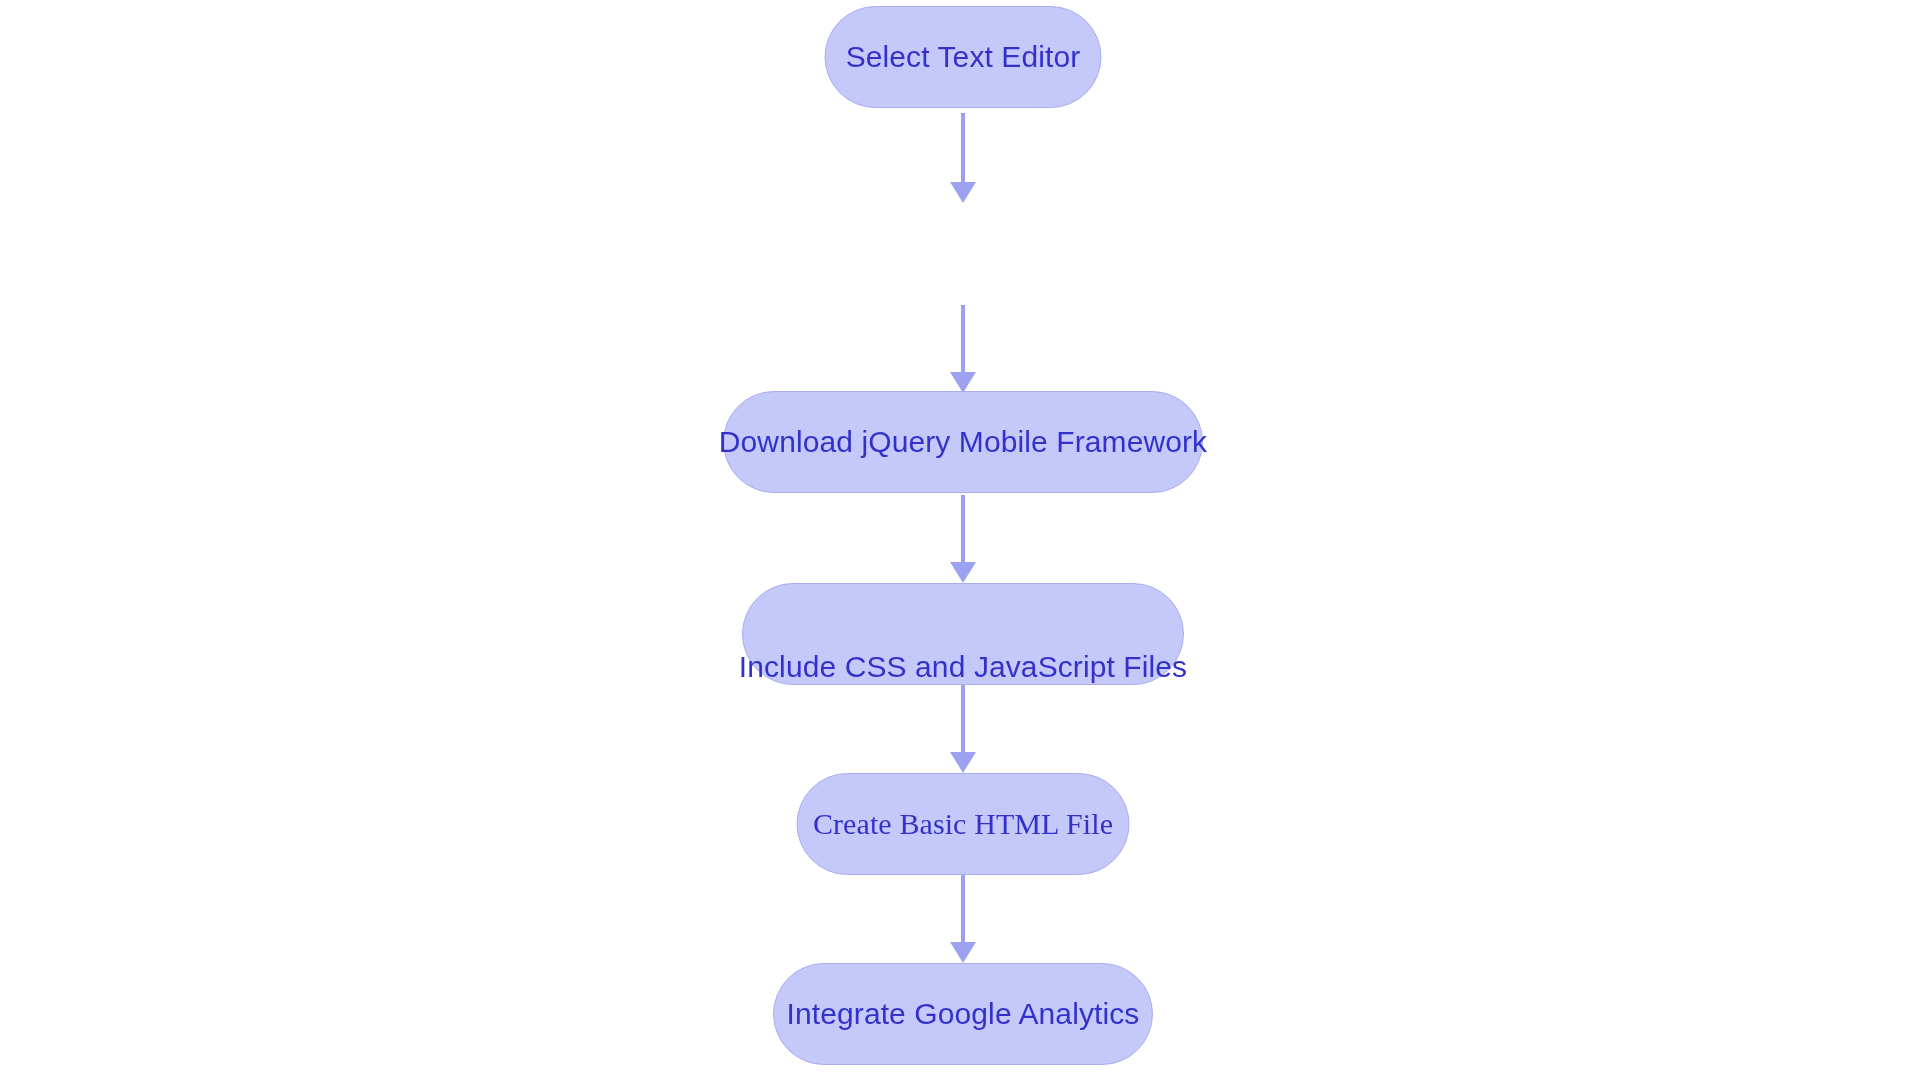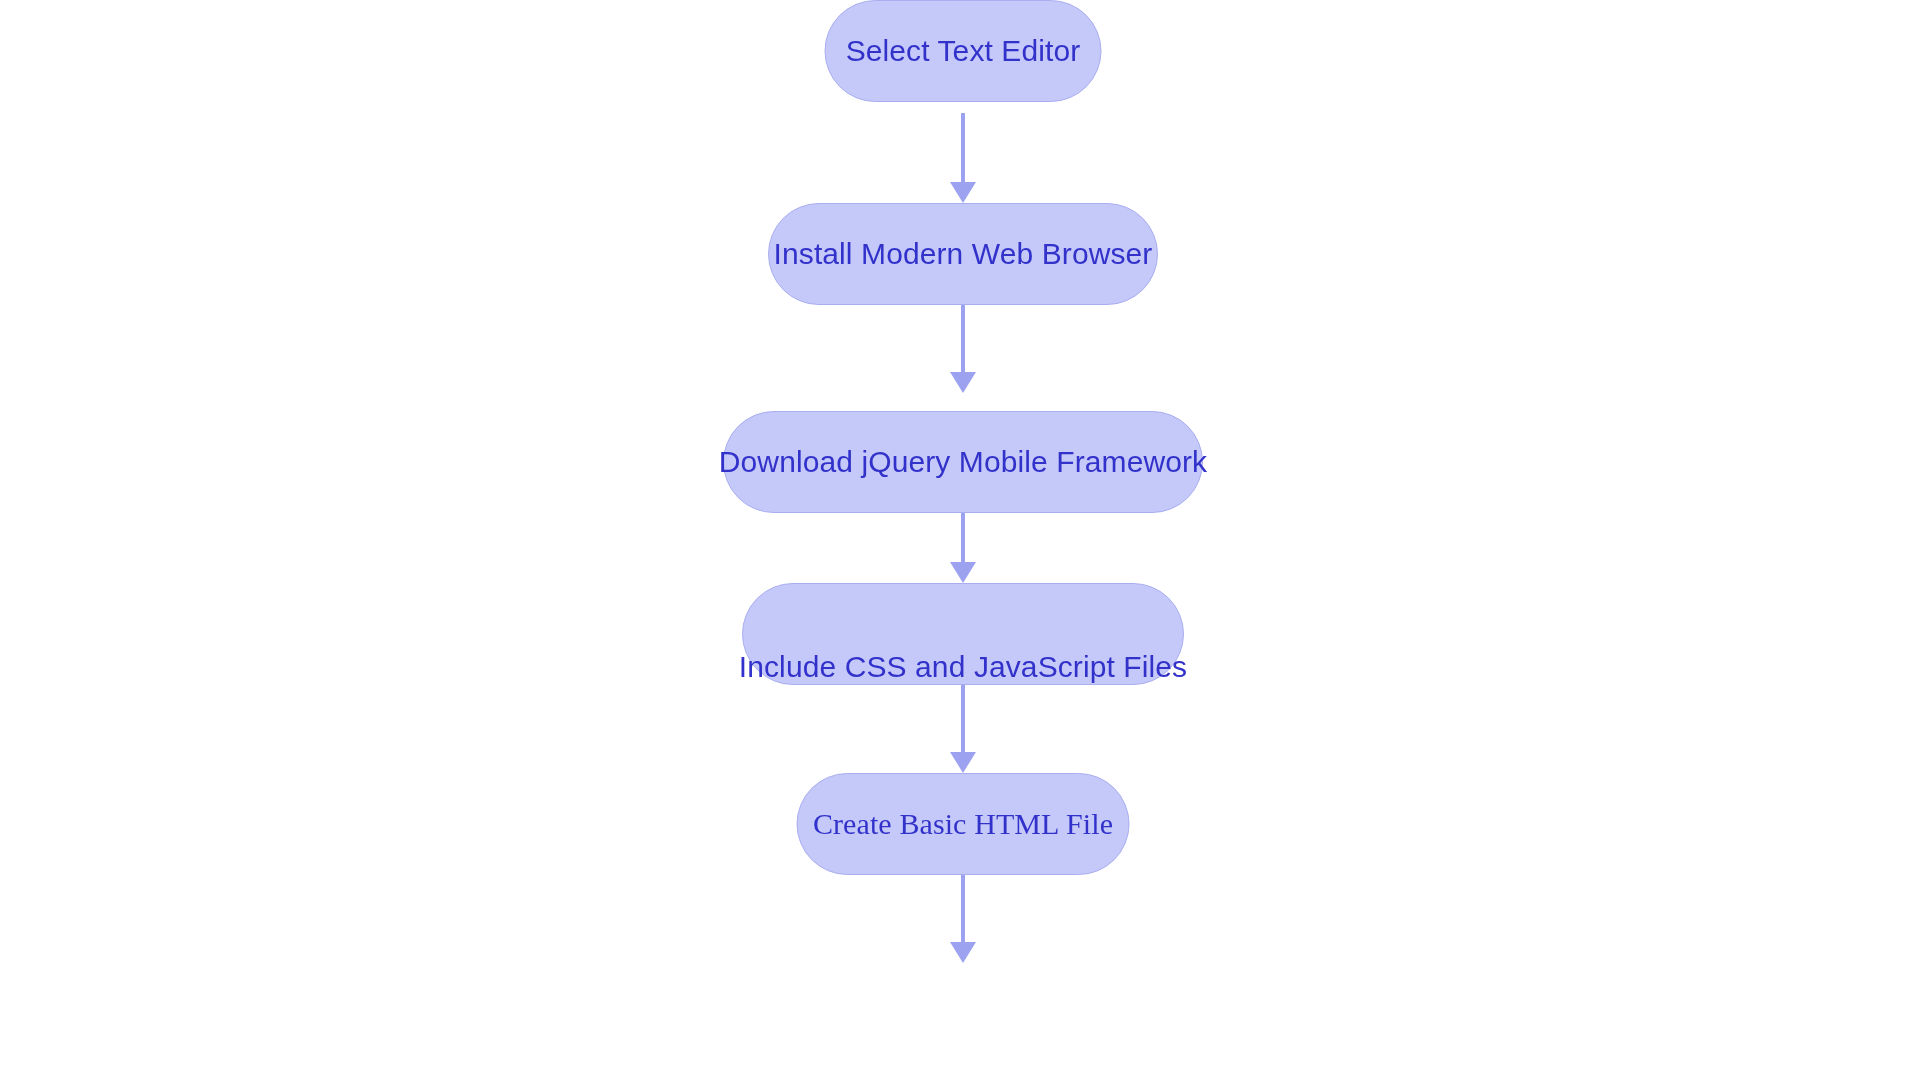--- a/index.html
+++ b/index.html
@@ -80,28 +80,28 @@
       <div class="connector-head"></div>
     </div>
     <div class="flow-connector" style="left: 963px; top: 685px; height: 88px;">
       <div class="connector-line"></div>
       <div class="connector-head"></div>
     </div>
     <div class="flow-connector" style="left: 963px; top: 875px; height: 88px;">
       <div class="connector-line"></div>
       <div class="connector-head"></div>
     </div>
-    <div class="flow-node" style="left: 963px; top: 0; width: 277px;">
+    <div class="flow-node" style="left: 963px; top: 6px; width: 277px;">
       <span>Select Text Editor</span>
     </div>
-    <div class="flow-node" style="left: 963px; top: 203px; width: 390px;">
-      <span>Install Modern Web Browser</span>
-    </div>
-    <div class="flow-node" style="left: 963px; top: 411px; width: 480px;">
+    <div class="flow-node" style="left: 963px; top: 391px; width: 480px;">
       <span>Download jQuery Mobile Framework</span>
     </div>
     <div class="flow-node" style="left: 963px; top: 583px; width: 442px; align-items: flex-end;">
       <span>Include CSS and JavaScript Files</span>
     </div>
     <div class="flow-node" style="left: 963px; top: 773px; width: 333px; font-family: Liberation Serif, serif;">
       <span>Create Basic HTML File</span>
     </div>
+    <div class="flow-node" style="left: 963px; top: 963px; width: 380px;">
+      <span>Integrate Google Analytics</span>
+    </div>
   </div>
 
 </body></html>

